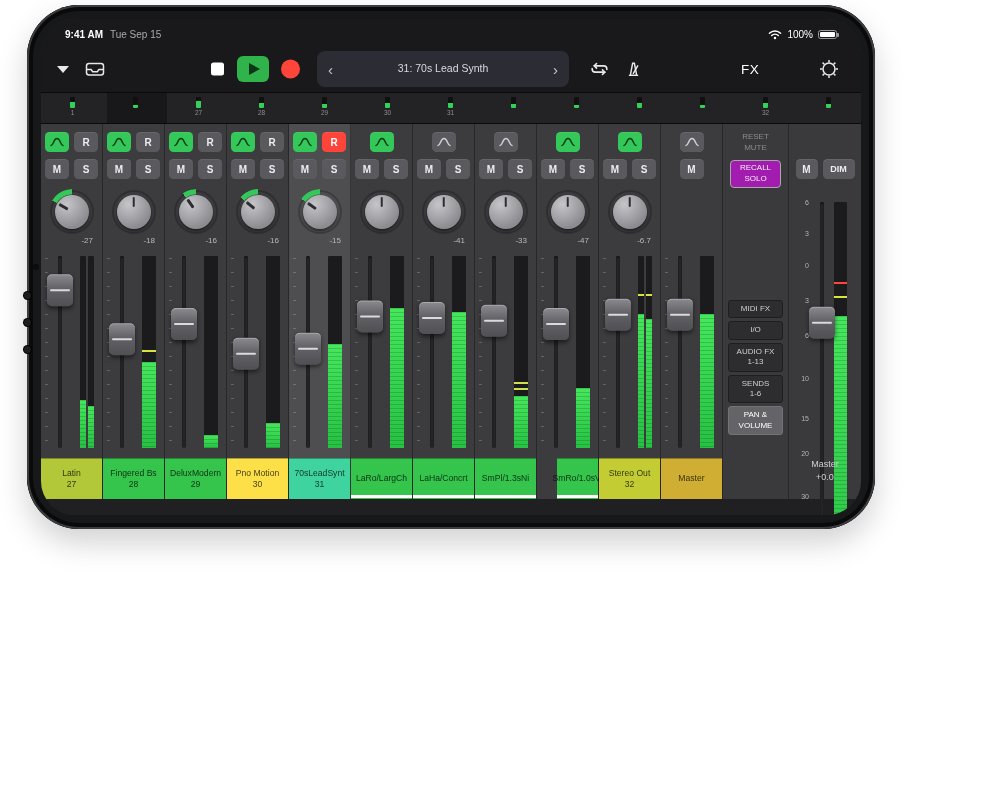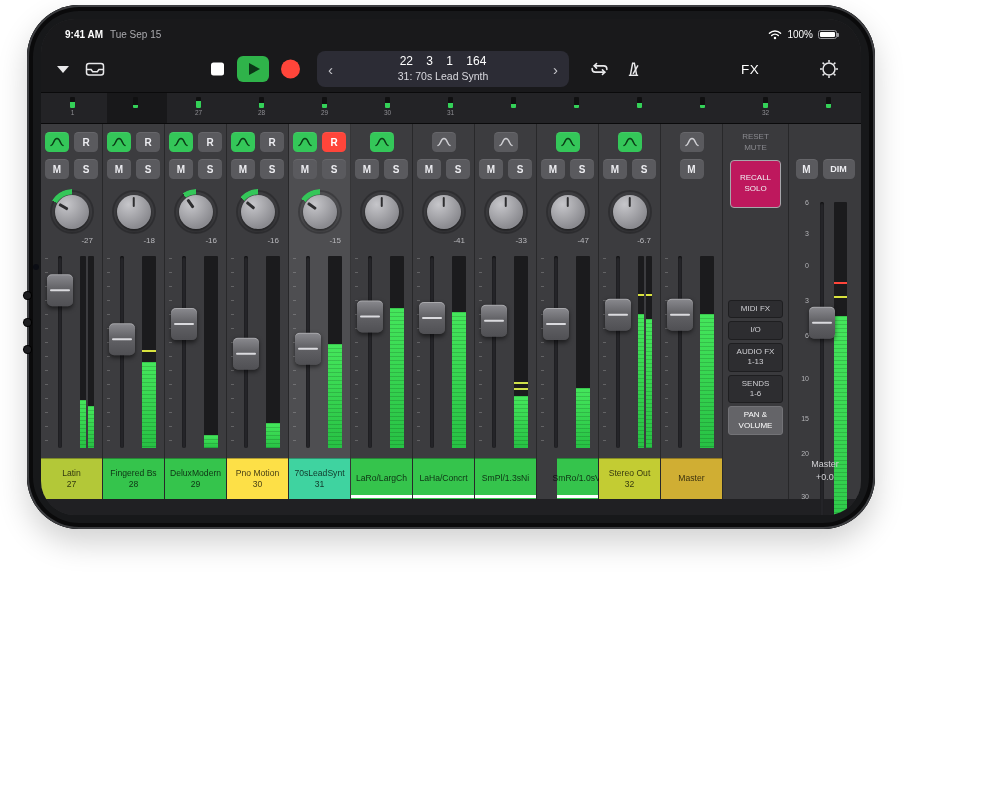--- a/index.html
+++ b/index.html
@@ -77,21 +77,21 @@
   .fader-handle{position:absolute;left:6px;width:26px;height:32px;border-radius:5px;
     background:linear-gradient(180deg,#8a8a8f,#626266 46%,#505054);
     box-shadow:0 2px 4px rgba(0,0,0,.5),inset 0 1px 0 rgba(255,255,255,.28)}
   .fader-handle::after{content:"";position:absolute;left:3px;right:3px;top:50%;height:2px;margin-top:-1px;background:#dadade;border-radius:1px}
   .strip-label{height:40px;flex:none;display:flex;flex-direction:column;align-items:center;justify-content:center;font-size:8.6px;color:rgba(0,0,0,.74);line-height:1.3;position:relative;border-top:1px solid rgba(0,0,0,.3)}
   .grp{position:absolute;left:0;right:0;bottom:1px;height:3px;background:#fff}
 
   
   .right-panel{width:66px;box-sizing:border-box;background:#3a3a3d;border-right:1px solid rgba(0,0,0,.32);position:relative;font-size:8px;color:#d6d6da}
   #rp-reset{position:absolute;top:8px;left:5px;right:5px;text-align:center;color:#8a8a8f;line-height:1.35}
-  #rp-recall{position:absolute;top:36px;left:7px;right:7px;border:1px solid #a7a7ab;border-radius:4px;background:#be185d;text-align:center;padding:12px 0;line-height:1.35;color:#f0f0f2}
+  #rp-recall{position:absolute;top:36px;left:7px;right:7px;border:1px solid #a7a7ab;border-radius:4px;background:#a21caf;text-align:center;padding:2px 0;line-height:1.35;color:#f0f0f2}
   #rp-tabs{position:absolute;top:176px;left:5px;right:5px;display:flex;flex-direction:column;gap:3px}
   .rp-tab{background:#2d2d30;border:1px solid #1e1e20;border-radius:3px;text-align:center;padding:3px 1px;line-height:1.3;color:#cfcfd3}
   .rp-tab.active{background:#646468;border-color:#737377;color:#fff}
 
   
   .master-col{width:72px;box-sizing:border-box;background:#3a3a3d;position:relative}
   .m-btns{position:absolute;top:35px;left:0;right:0;display:flex;justify-content:center;gap:5px}
   .m-btns .btn{width:22px}
   #m-dim{width:32px;font-size:9px}
   #m-zone{position:absolute;top:78px;left:0;right:0;height:392px}
@@ -143,21 +143,20 @@
           <rect x="1.5" y="2.5" width="17" height="11.5" rx="2.5" fill="none" stroke="#e8e8ea" stroke-width="1.5"></rect>
           <path d="M1.5 8.6 h4.6 l1.6 2.2 h4.6 l1.6 -2.2 h4.6" fill="none" stroke="#e8e8ea" stroke-width="1.5"></path>
         </svg>
       </div>
       <div class="tb" id="tb-stop"></div>
       <div class="tb" id="tb-play"></div>
       <div class="tb" id="tb-record"></div>
       <div class="tb lcd">
         <span class="lcd-chev">‹</span>
         <span class="lcd-center">
-          <div id="lcd-beats">22  3  1  164</div>
           <div id="lcd-track">31: 70s Lead Synth</div>
         </span>
         <span class="lcd-chev">›</span>
       </div>
       <div class="tb" id="tb-cycle">
         <svg viewBox="0 0 20 14" width="21" height="15">
           <path d="M5 4 H14 a3 3 0 0 1 3 3 v0.5" fill="none" stroke="#e8e8ea" stroke-width="1.5" stroke-linecap="round"></path>
           <path d="M15 10 H6 a3 3 0 0 1 -3 -3 v-0.5" fill="none" stroke="#e8e8ea" stroke-width="1.5" stroke-linecap="round"></path>
           <path d="M7.2 1.8 L5 4 L7.2 6.2" fill="none" stroke="#e8e8ea" stroke-width="1.5" stroke-linecap="round"></path>
           <path d="M12.8 7.8 L15 10 L12.8 12.2" fill="none" stroke="#e8e8ea" stroke-width="1.5" stroke-linecap="round"></path>

